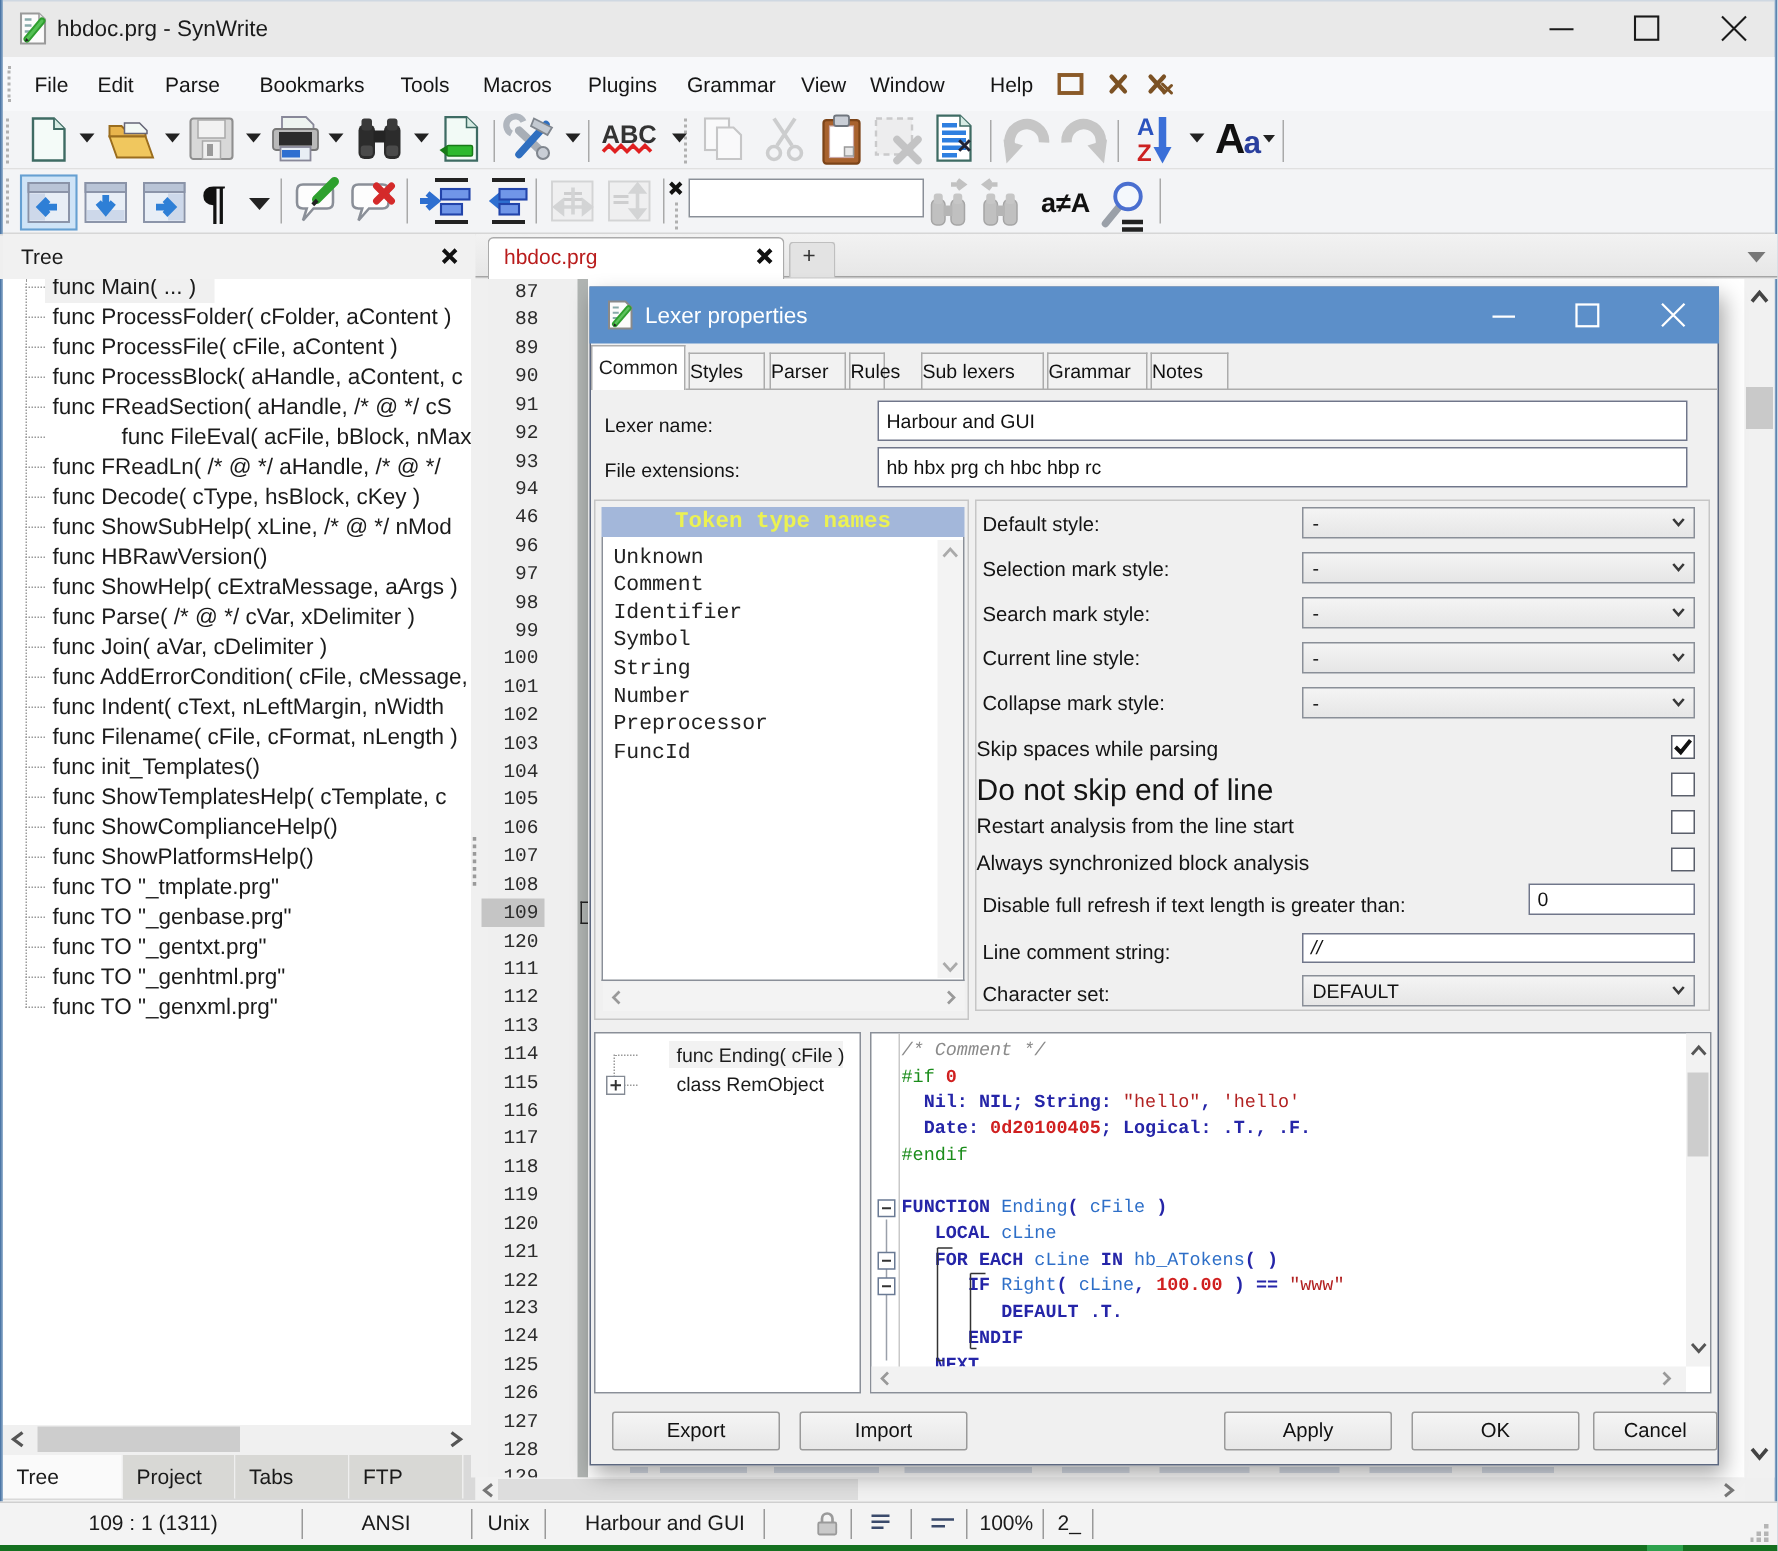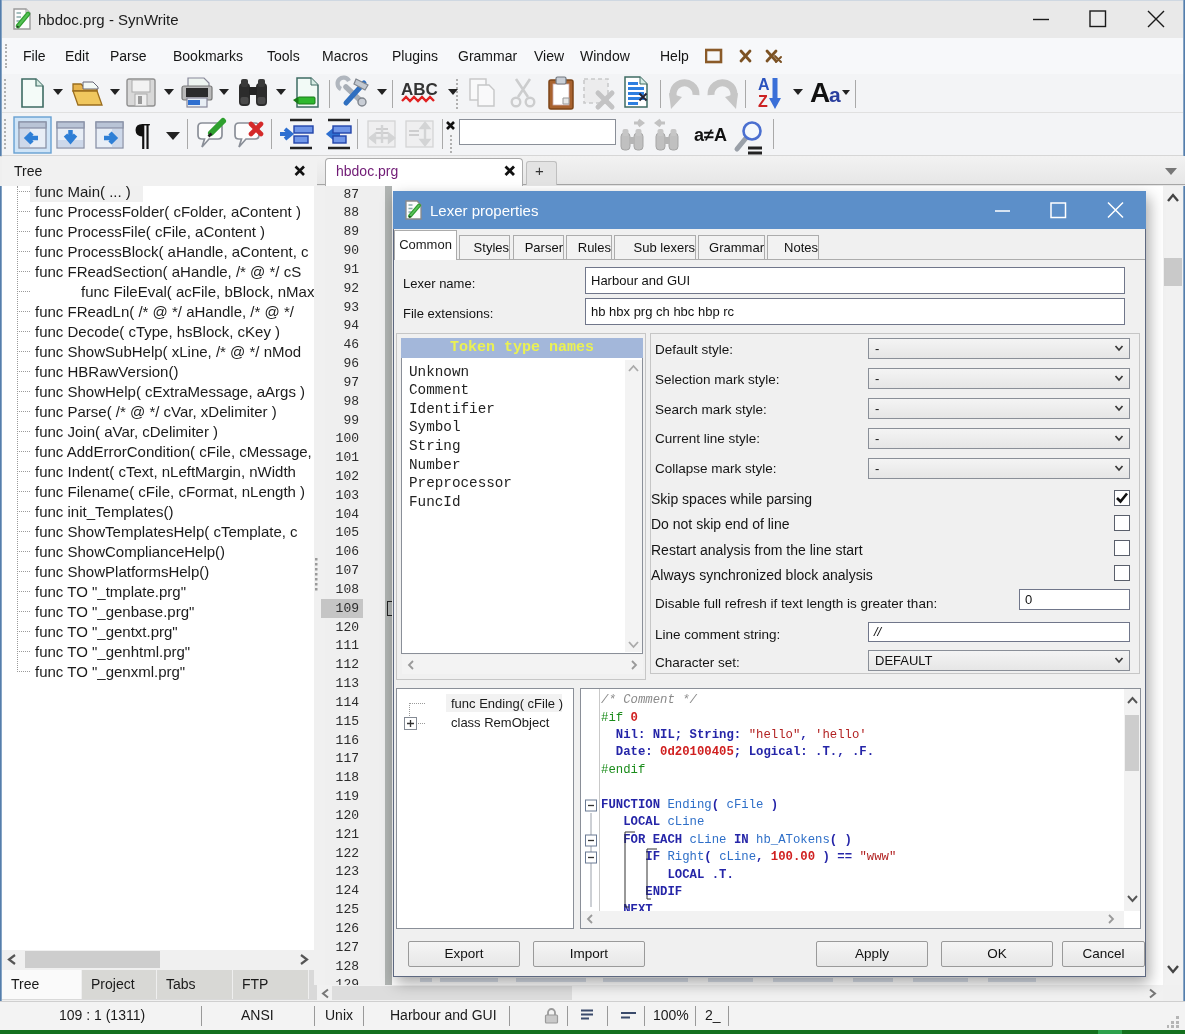--- a/index.html
+++ b/index.html
@@ -48,21 +48,21 @@
 
 #statusbar { left:0; top:1001px; width:1185px; height:29px; background:#F3F3F3; border-top:1px solid #CFCFCF; }
 .sdiv { position:absolute; top:1006px; height:20px; width:1px; background:#999; }
 .stext { position:absolute; top:1007px; font-size:14px; color:#1a1a1a; }
 #greenbar { left:0; top:1030px; width:1185px; height:4px; background:#14701f; }
 #greenlight { left:1098px; top:1030px; width:24px; height:4px; background:#2da14c; }
 
 #dialog { left:393px; top:191px; width:753px; height:786px; background:#F0F0F0; border:1px solid #5d6880; box-shadow:3px 6px 14px rgba(0,0,0,0.35); }
 #dtitle { left:393px; top:191px; width:753px; height:38px; background:#5C8FC9; }
 #dtitletext { left:430px; top:202px; font-size:15px; color:#FFFFFF; }
-.dtab { position:absolute; top:235px; height:25px; background:#F2F2F2; border:1px solid #ACACAC; border-bottom:none; font-size:13px; text-align:right; color:#111; }
+.dtab { position:absolute; top:235px; height:25px; background:#F2F2F2; border:1px solid #ACACAC; border-bottom:none; font-size:13px; text-align:left; color:#111; }
 #dtabsel { left:394px; top:230px; width:63px; height:30px; background:#FFFFFF; border:1px solid #ACACAC; border-bottom:none; position:absolute; z-index:3; font-size:13px; text-align:center; padding-top:6px; }
 #dtabline { left:394px; top:259px; width:751px; height:1px; background:#ACACAC; }
 .dlabel { position:absolute; font-size:13px; color:#141414; white-space:nowrap; }
 .dlabel2 { position:absolute; font-size:13.5px; color:#141414; white-space:nowrap; }
 .dinput { position:absolute; background:#FFFFFF; border:1px solid #70768a; font-size:13px; padding-left:5px; color:#111; }
 .combo { position:absolute; left:868px; width:262px; height:21px; background:linear-gradient(#F4F4F4,#E6E6E6); border:1px solid #8a8f98; font-size:13px; color:#111; }
 .combo .val { position:absolute; left:6px; top:2px; }
 .chev { position:absolute; right:5px; top:4px; width:10px; height:10px; }
 .cb { position:absolute; left:1114px; width:16px; height:16px; background:#FFFFFF; border:1px solid #5a5f6b; }
 #groupA { left:396px; top:333px; width:250px; height:347px; border:1px solid #C6C6C6; }
@@ -372,21 +372,21 @@
 <div class="abs" id="hdrrow"></div>
 <div class="abs" id="treehdr"></div>
 <div class="abs" id="tabbar"></div>
 <div class="abs" id="tabline"></div>
 <div class="abs" id="activetab"></div>
 <div class="abs" id="plustab"></div>
 <div class="abs" style="left:14px; top:163px; font-size:14px; color:#1a1a1a;">Tree</div>
 <svg class="abs" style="left:293px; top:164px;" width="14" height="14" viewBox="0 0 14 14">
     <path d="M2.5 2.5 L11 11 M11 2.5 L2.5 11" stroke="#111" stroke-width="2.6"></path>
   </svg>
-<div class="abs" style="left:336px; top:163px; font-size:14px; color:#701a75;">hbdoc.prg</div>
+<div class="abs" style="left:336px; top:163px; font-size:14px; color:#b91c1c;">hbdoc.prg</div>
 <svg class="abs" style="left:503px; top:164px;" width="14" height="14" viewBox="0 0 14 14">
     <path d="M2.5 2.5 L11 11 M11 2.5 L2.5 11" stroke="#111" stroke-width="2.8"></path>
   </svg>
 <div class="abs" style="left:535px; top:162px; font-size:15px; color:#333;">+</div>
 <svg class="abs" style="left:1164px; top:167px;" width="14" height="9" viewBox="0 0 14 9">
     <path d="M1 1 L7 8 L13 1 Z" fill="#777"></path>
   </svg>
 <div class="abs" id="treepanel">
 <div class="abs" style="left:28px; top:-3px; width:113px; height:19px; background:#F0F0F0;"></div>
 <div class="ti" style="top:-4px;">func Main( ... )</div>
@@ -597,21 +597,21 @@
 </svg>
 <svg class="abs" style="left:985px; top:198px;" width="150" height="24" viewBox="0 0 150 24">
  <g stroke="#FFFFFF" stroke-width="1.5" fill="none">
   <path d="M10 13 L25 13"></path>
   <rect x="66" y="5" width="14.5" height="14.5"></rect>
   <path d="M123 4.5 L138 19.5 M138 4.5 L123 19.5"></path>
  </g>
 </svg>
 <div class="dtab" style="left:459px; width:51px; padding-top:4px;">Styles</div>
 <div class="dtab" style="left:513px; width:51px; padding-top:4px;">Parser</div>
-<div class="dtab" style="left:566px; width:46px; padding-top:4px;">Rules</div>
+<div class="dtab" style="left:566px; width:24px; padding-top:4px;">Rules</div>
 <div class="dtab" style="left:614px; width:82px; padding-top:4px;">Sub lexers</div>
 <div class="dtab" style="left:698px; width:67px; padding-top:4px;">Grammar</div>
 <div class="dtab" style="left:767px; width:52px; padding-top:4px;">Notes</div>
 <div class="abs" id="dtabline"></div>
 <div id="dtabsel">Common</div>
 <div class="dlabel" style="left:403px; top:276px;">Lexer name:</div>
 <div class="dinput" style="left:585px; top:267px; width:540px; height:27px; line-height:25px;">Harbour and GUI</div>
 <div class="dlabel" style="left:403px; top:306px;text-align:right;">File extensions:</div>
 <div class="dinput" style="left:585px; top:298px; width:540px; height:27px; line-height:25px;">hb hbx prg ch hbc hbp rc</div>
 <div class="abs" id="groupA"></div>
@@ -673,21 +673,21 @@
 <div class="combo" style="top:458px;">
     <span class="val">-</span>
     <svg class="chev" viewBox="0 0 10 10">
       <path d="M1.5 3 L5 7 L8.5 3" stroke="#3a3a3a" stroke-width="1.7" fill="none"></path>
     </svg>
   </div>
 <div class="dlabel2" style="left:651px; top:491px; font-size:14px;">Skip spaces while parsing</div>
 <div class="cb" style="top:490px;"><svg width="14" height="14" viewBox="0 0 14 14">
       <path d="M2 7 L5.5 10.5 L12 2.5" stroke="#111" stroke-width="2.6" fill="none"></path>
     </svg></div>
-<div class="dlabel2" style="left:651px; top:516px; font-size:14px;">Do not skip end of line</div>
+<div class="dlabel2" style="left:651px; top:516px; font-size:20px;">Do not skip end of line</div>
 <div class="cb" style="top:515px;"></div>
 <div class="dlabel2" style="left:651px; top:542px; font-size:14px;">Restart analysis from the line start</div>
 <div class="cb" style="top:540px;"></div>
 <div class="dlabel2" style="left:651px; top:566.5px; font-size:14px;">Always synchronized block analysis</div>
 <div class="cb" style="top:565px;"></div>
 <div class="dlabel2" style="left:655px; top:595.5px;">Disable full refresh if text length is greater than:</div>
 <div class="dinput" style="left:1019px; top:589px; width:111px; height:21px; line-height:19px;">0</div>
 <div class="dlabel2" style="left:655px; top:626.5px;">Line comment string:</div>
 <div class="dinput" style="left:868px; top:622px; width:262px; height:20px; line-height:18px; font-style:italic;">//</div>
 <div class="dlabel2" style="left:655px; top:655px;">Character set:</div>
@@ -713,21 +713,21 @@
 <div id="codewrap" class="abs" style="left:581px; top:689px; width:543px; height:222px; overflow:hidden;">
 <div class="codeline" style="top:3px;"><span class="cmt">/* Comment */</span></div>
 <div class="codeline" style="top:20.5px;"><span class="pp">#if</span> <span class="num">0</span></div>
 <div class="codeline" style="top:38px;">  <span class="kw">Nil: NIL;</span> <span class="kw">String:</span> <span class="str">"hello"</span><span class="kw">,</span> <span class="str">'hello'</span></div>
 <div class="codeline" style="top:55.4px;">  <span class="kw">Date:</span> <span class="num">0d20100405</span><span class="kw">;</span> <span class="kw">Logical:</span> <span class="kw">.T., .F.</span></div>
 <div class="codeline" style="top:72.9px;"><span class="pp">#endif</span></div>
 <div class="codeline" style="top:107.8px;"><span class="kw">FUNCTION</span> <span class="id2">Ending</span><span class="kw">(</span> <span class="id2">cFile</span> <span class="kw">)</span></div>
 <div class="codeline" style="top:125.3px;">   <span class="kw">LOCAL</span> <span class="id2">cLine</span></div>
 <div class="codeline" style="top:142.7px;">   <span class="kw">FOR EACH</span> <span class="id2">cLine</span> <span class="kw">IN</span> <span class="id2">hb_ATokens</span><span class="kw">(</span> <span class="kw">)</span></div>
 <div class="codeline" style="top:160.2px;">      <span class="kw">IF</span> <span class="id2">Right</span><span class="kw">(</span> <span class="id2">cLine</span><span class="kw">,</span> <span class="num">100.00</span> <span class="kw">)</span> <span class="kw">==</span> <span class="str">"www"</span></div>
-<div class="codeline" style="top:177.6px;">         <span class="kw">LOCAL .T.</span></div>
+<div class="codeline" style="top:177.6px;">         <span class="kw">DEFAULT .T.</span></div>
 <div class="codeline" style="top:195.1px;">      <span class="kw">ENDIF</span></div>
 <div class="codeline" style="top:212.6px;">   <span class="kw">NEXT</span></div>
 <svg style="position:absolute; left:40px; top:0;" width="100" height="222" viewBox="0 0 100 222">
  <g stroke="#333" stroke-width="1" fill="none">
   <path d="M4 143 L4 218 M4 143 L14 143 M4 218 L8 218"></path>
   <path d="M26 160 L26 210 M26 160 L36 160 M26 210 L30 210"></path>
  </g>
 </svg>
 </div>
 <svg class="abs" style="left:583px; top:689px;" width="16" height="222" viewBox="0 0 16 222">

